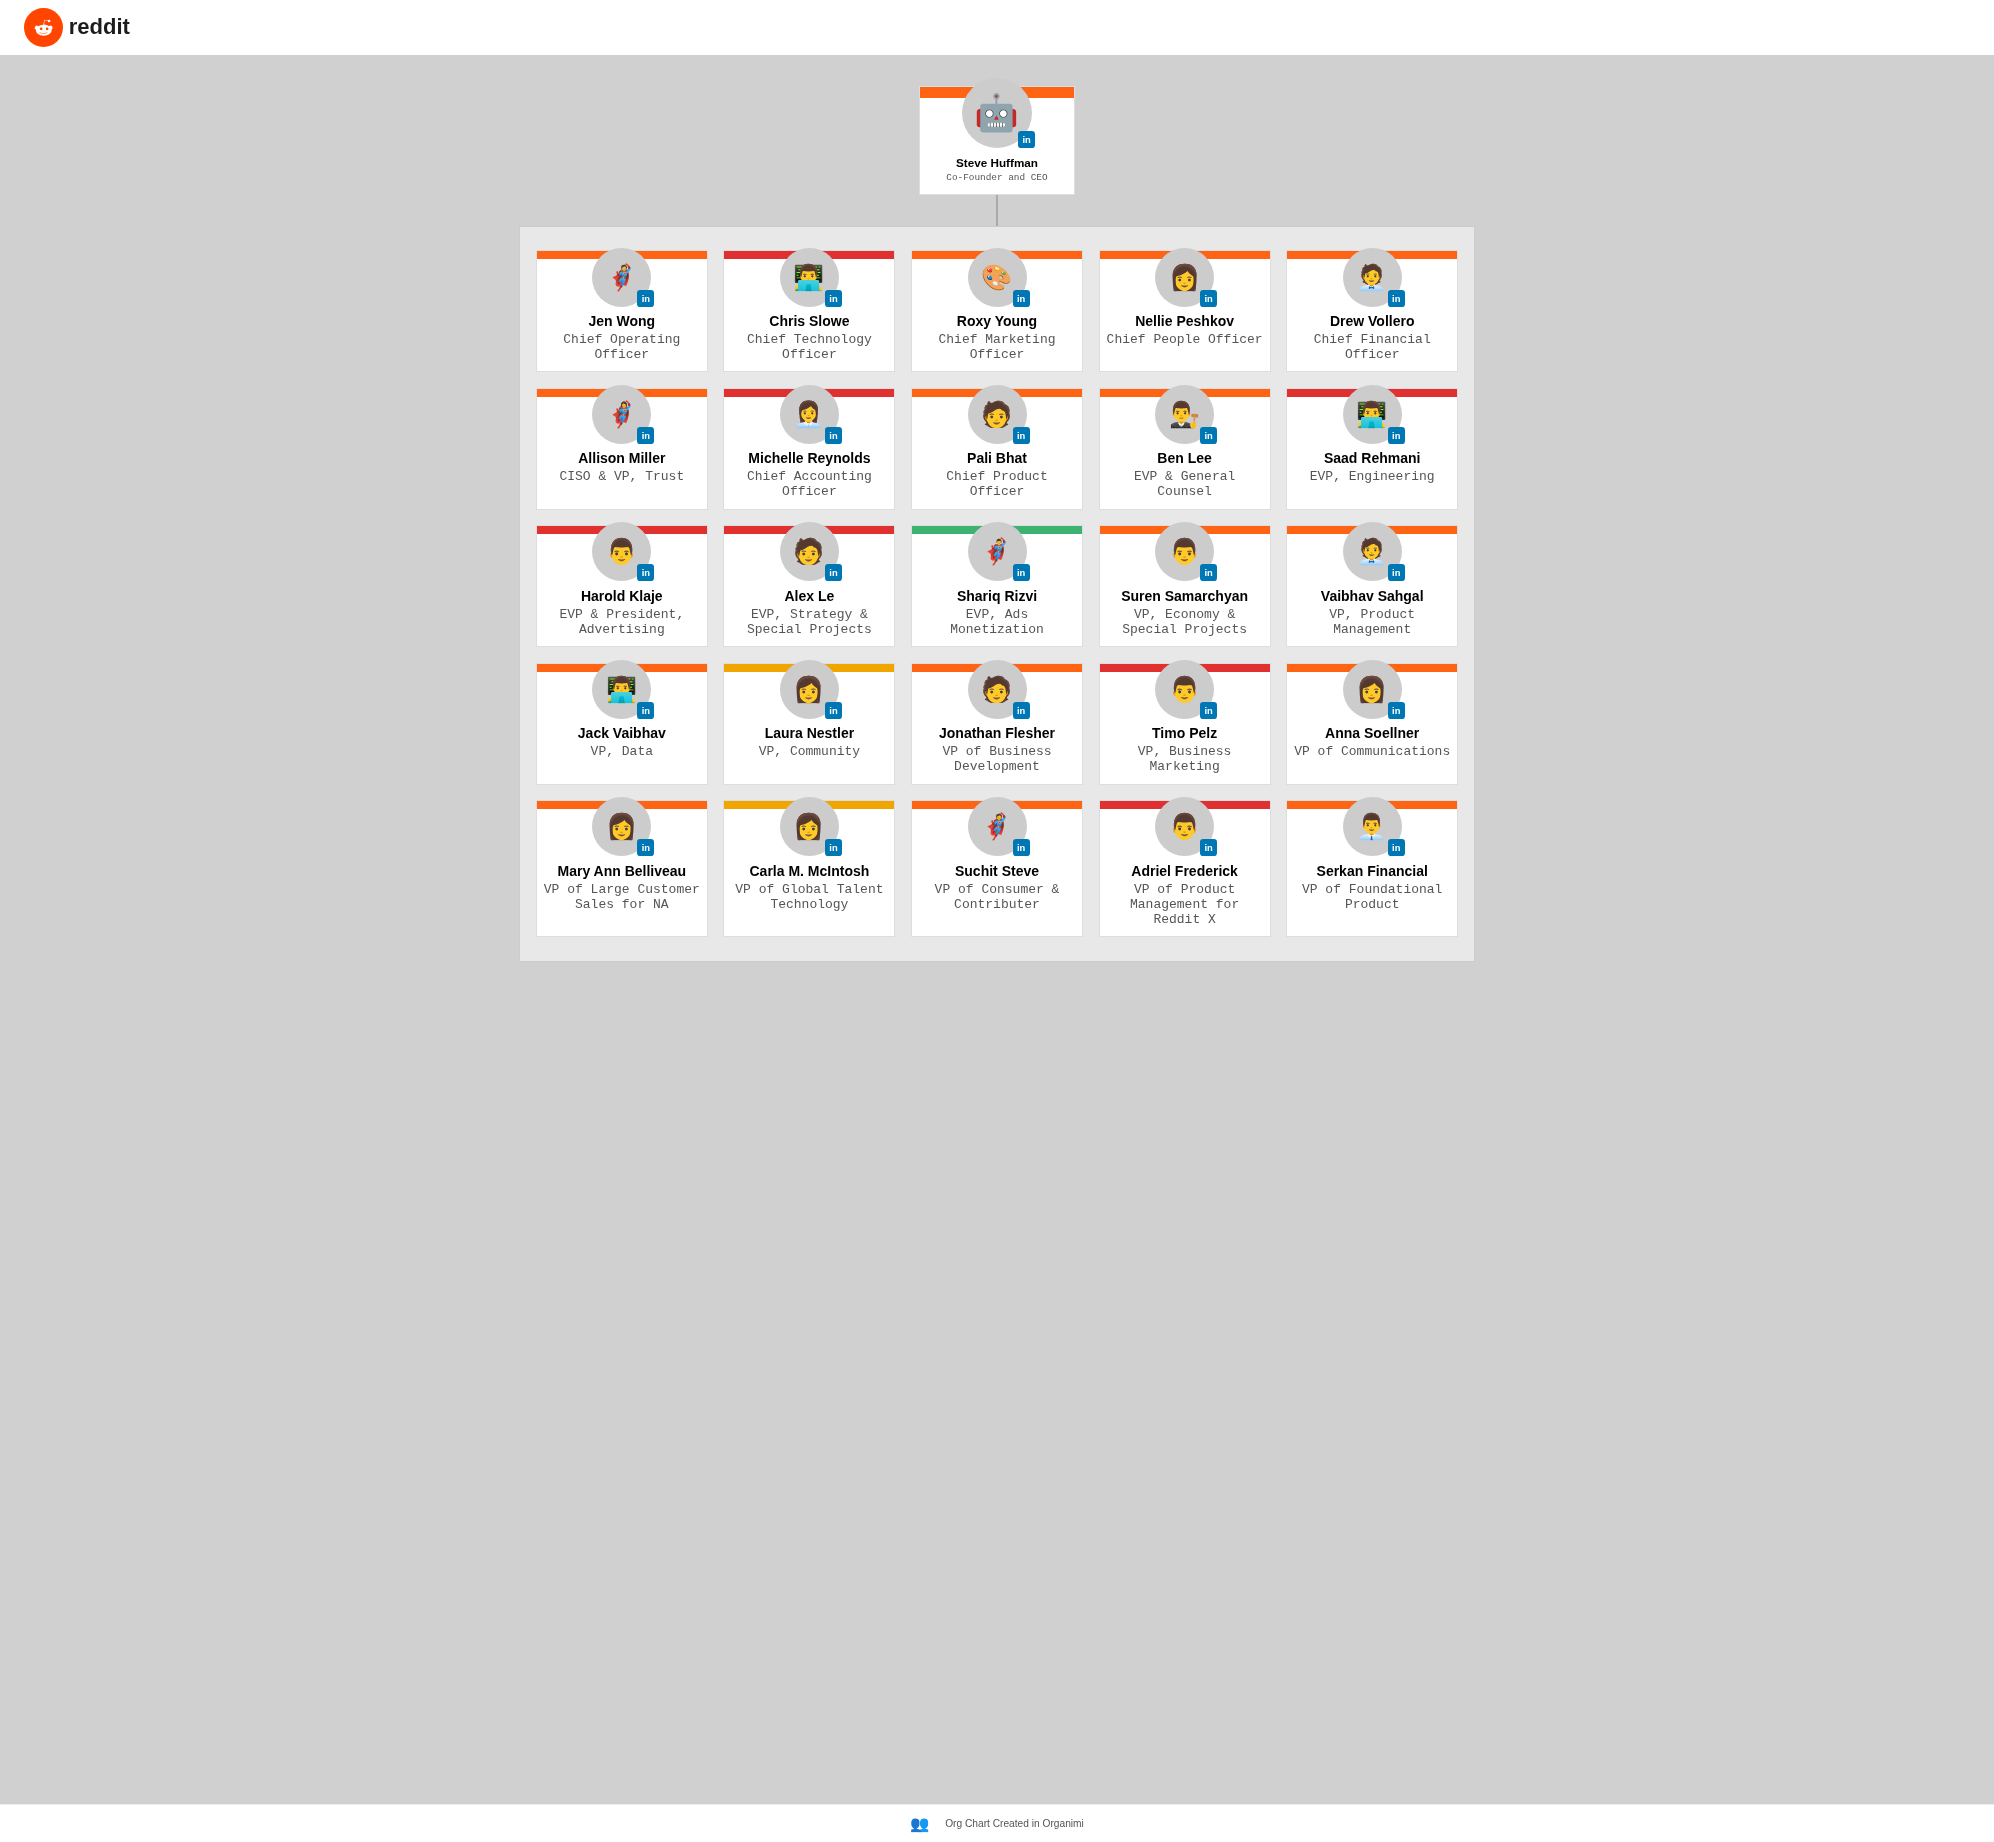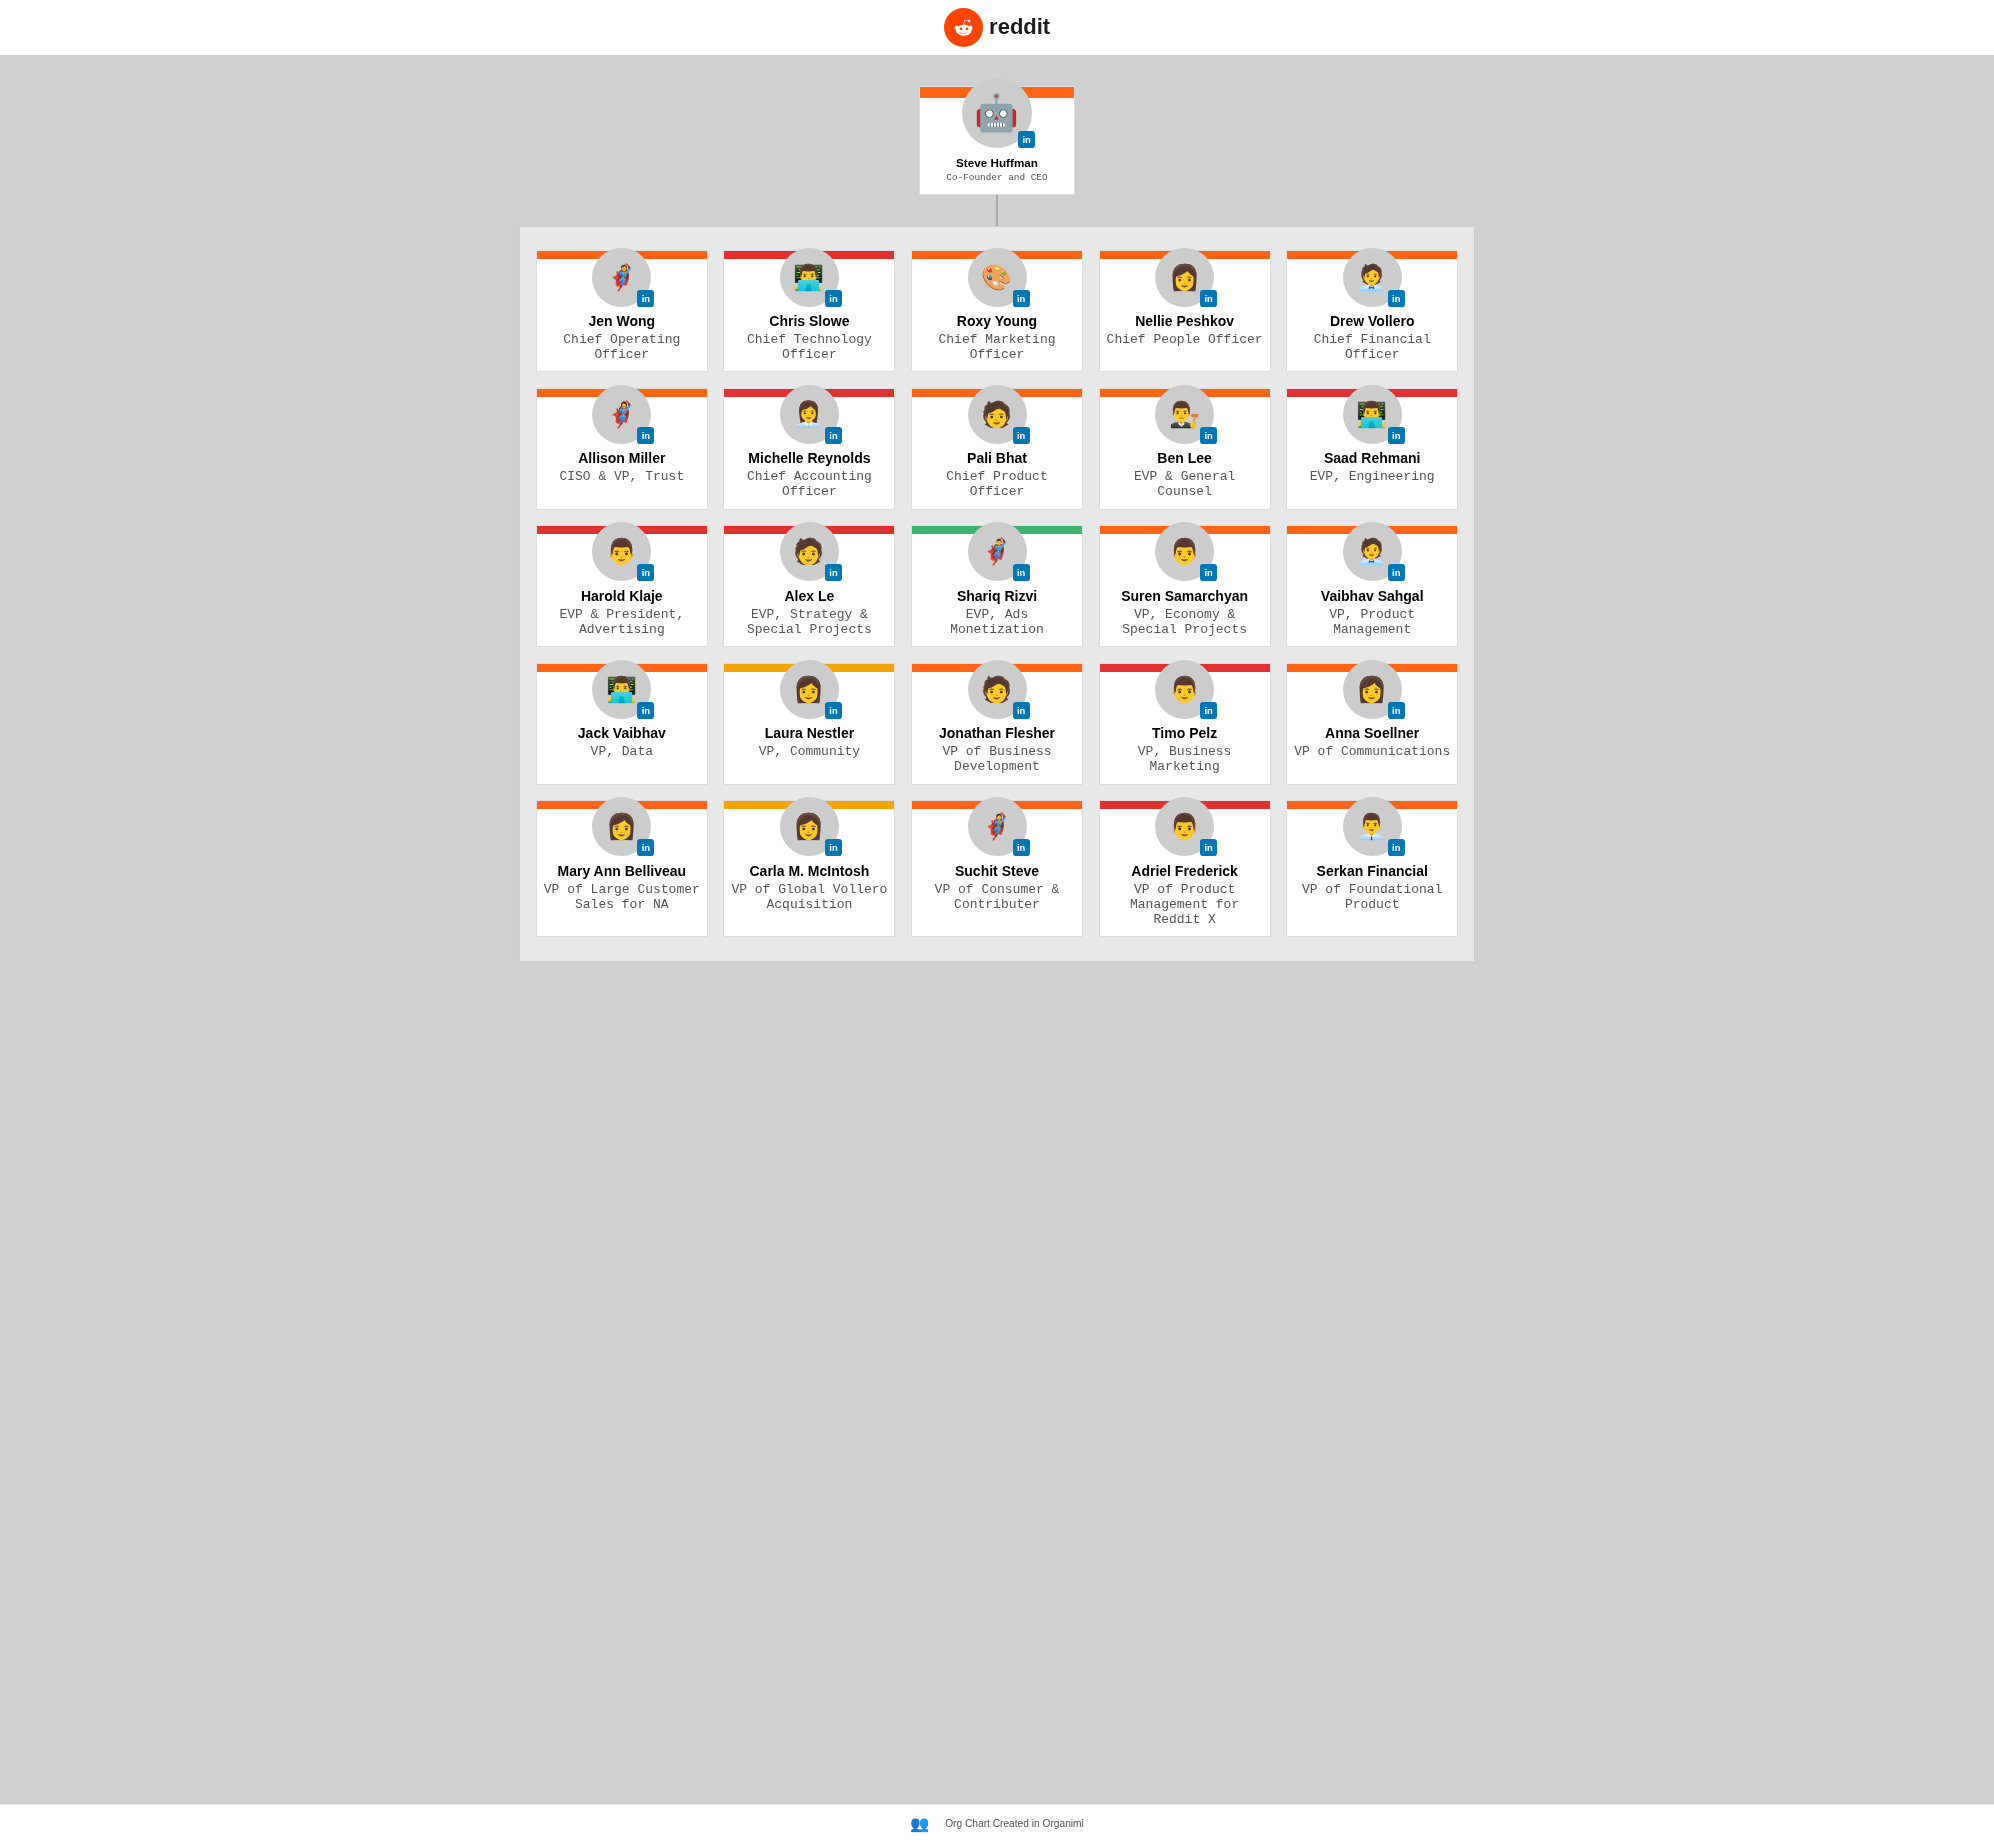--- a/index.html
+++ b/index.html
@@ -4,21 +4,21 @@
   <style>
     * { box-sizing: border-box; margin: 0; padding: 0; }
     body {
       background: #d0d0d0;
       font-family: Arial, sans-serif;
       min-height: 1842px;
       position: relative;
     }
     .header {
       display: flex;
-      justify-content: center;
+      justify-content: flex-start;
       align-items: center;
       padding: 7.8px 23.5px;
       background: white;
     }
     .reddit-logo {
       display: flex;
       align-items: center;
       gap: 6.3px;
     }
     .reddit-icon {
@@ -477,21 +477,21 @@
     </div>
       <div class="grid-card">
       <div class="card-header-bar bar-yellow"></div>
       <div class="card-avatar-wrapper">
         <div class="card-avatar">
           <span style="font-size:25px;">👩</span>
         </div>
         <div class="linkedin-badge">in</div>
       </div>
       <div class="card-name">Carla M. McIntosh</div>
-      <div class="card-title">VP of Global Vollero Acquisition</div>
+      <div class="card-title">VP of Global Talent Technology</div>
     </div>
       <div class="grid-card">
       <div class="card-header-bar bar-orange"></div>
       <div class="card-avatar-wrapper">
         <div class="card-avatar">
           <span style="font-size:25px;">🦸</span>
         </div>
         <div class="linkedin-badge">in</div>
       </div>
       <div class="card-name">Suchit Steve</div>

